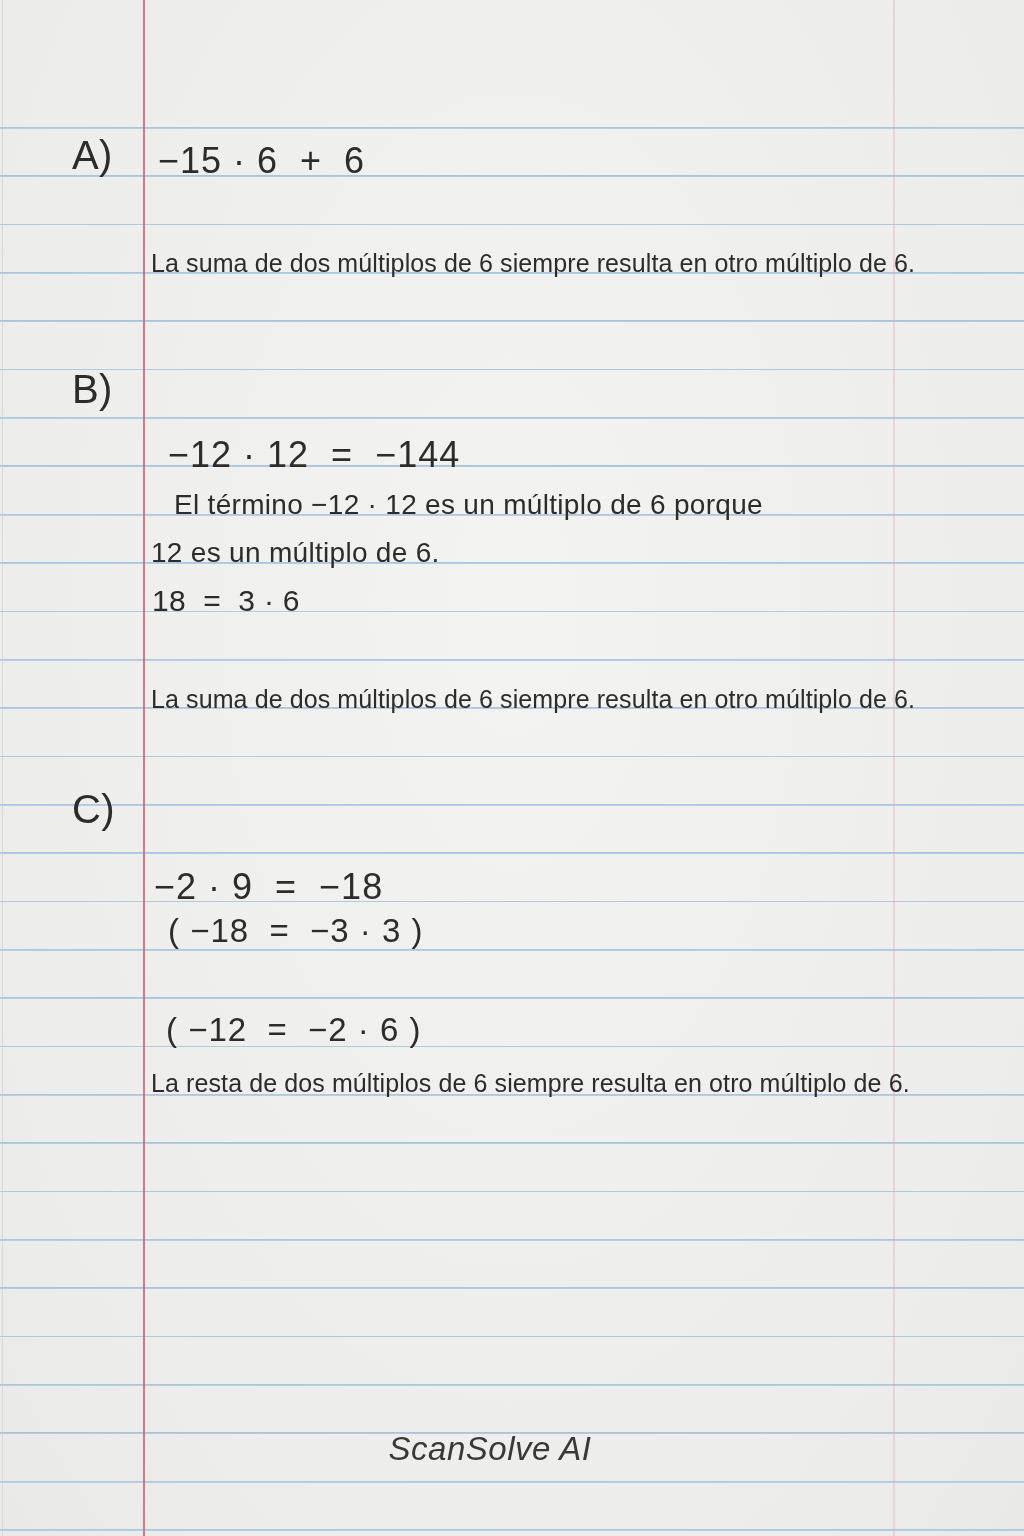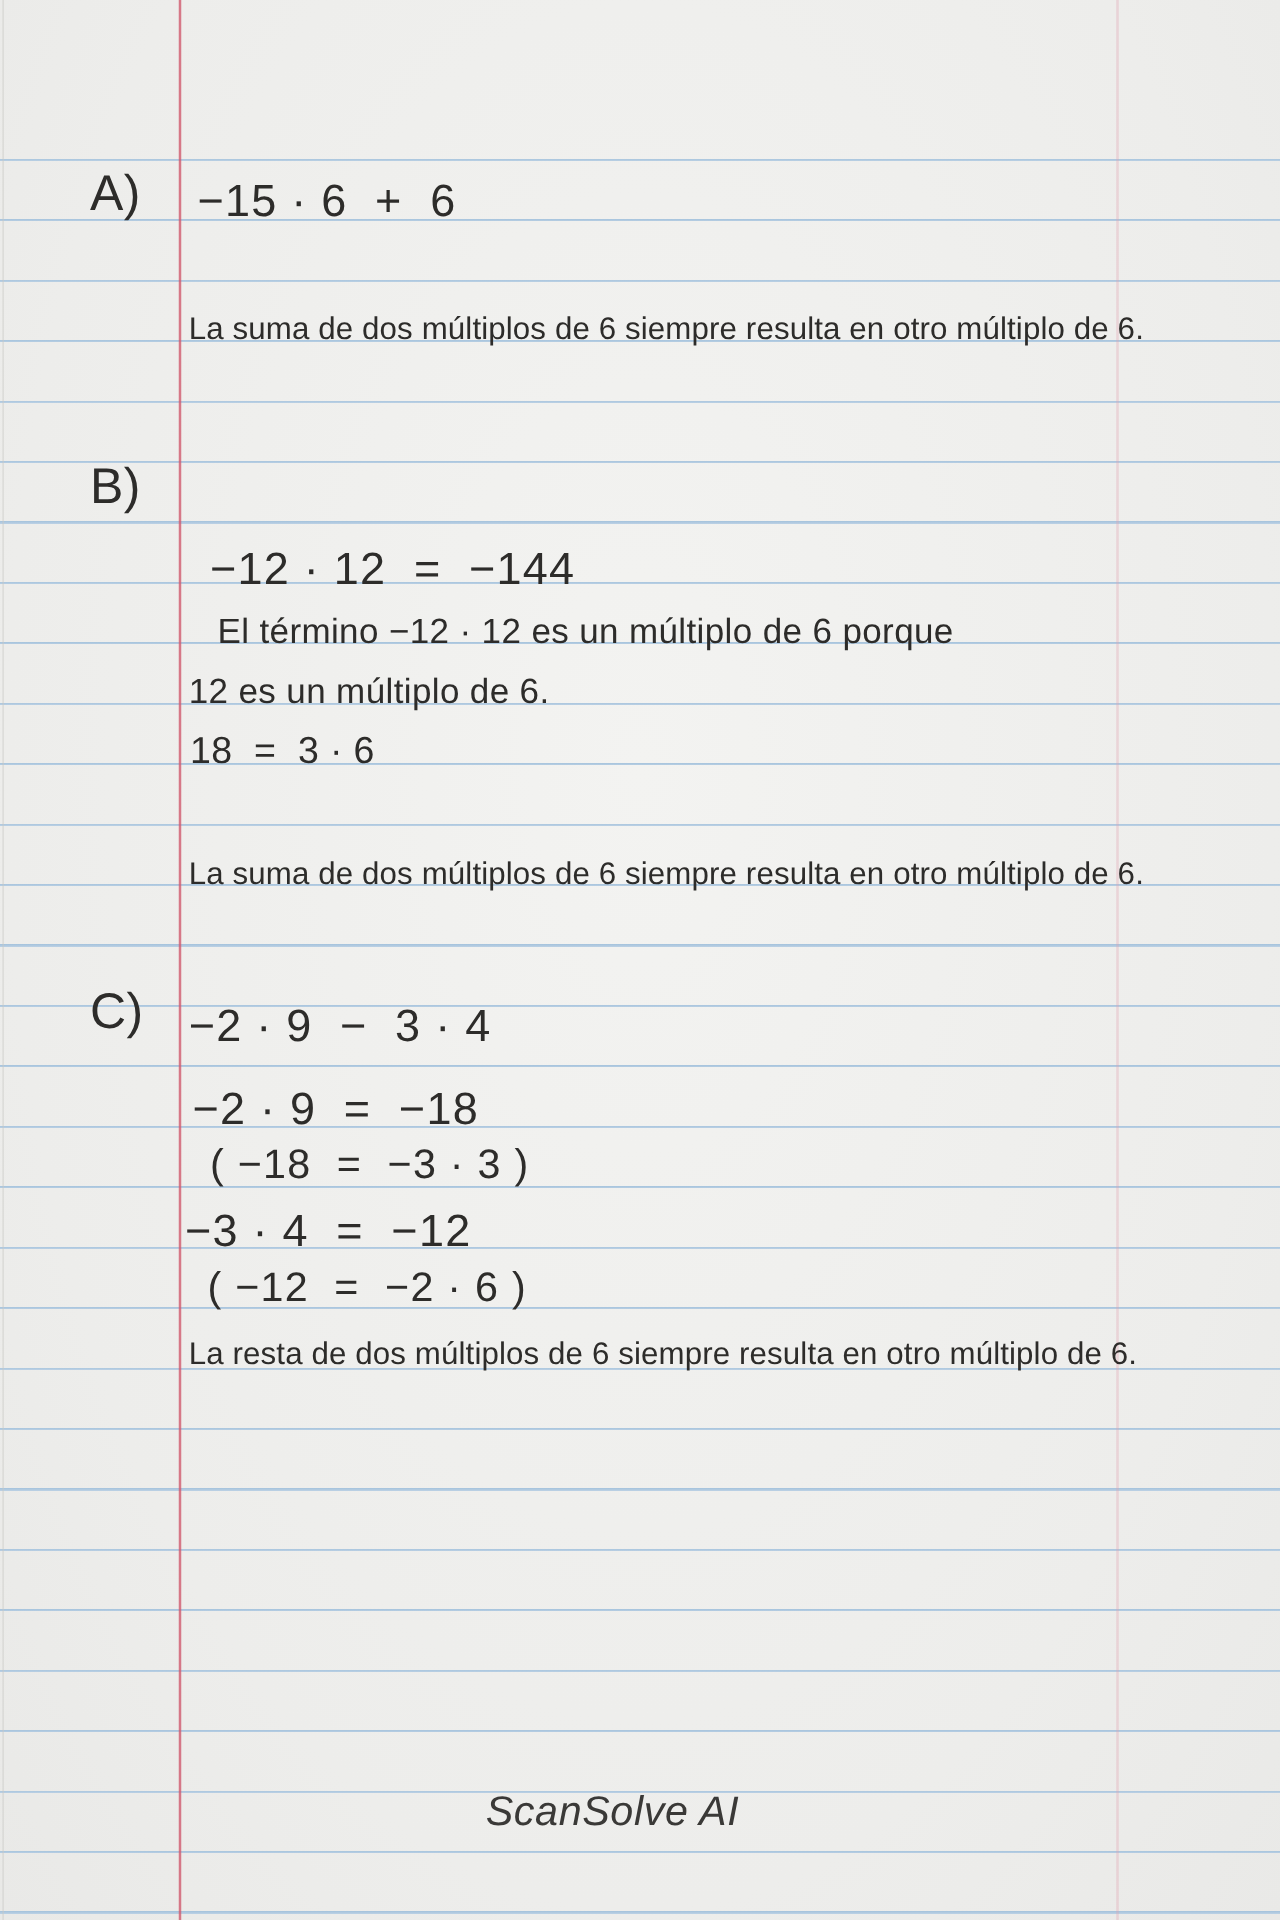--- a/index.html
+++ b/index.html
@@ -83,21 +83,19 @@
   <div class="txt note-long" style="left:151px; top:250px;">La suma de dos múltiplos de 6 siempre resulta en otro múltiplo de 6.</div>
 
   <div class="txt label" style="left:72px; top:368px;">B)</div>
   <div class="txt math" style="left:168px; top:436px;">−12 · 12  =  −144</div>
   <div class="txt note" style="left:154px; top:490px;margin-left:20px;">El término −12 · 12 es un múltiplo de 6 porque</div>
   <div class="txt note" style="left:151px; top:538px;">12 es un múltiplo de 6.</div>
   <div class="txt note-lg" style="left:152px; top:585px;">18  =  3 · 6</div>
   <div class="txt note-long" style="left:151px; top:686px;">La suma de dos múltiplos de 6 siempre resulta en otro múltiplo de 6.</div>
 
   <div class="txt label" style="left:72px; top:788px;">C)</div>
-  <div class="txt expr" style="left:151px; top:802px;">−2 · 9  −  3 · 4</div>
   <div class="txt math" style="left:154px; top:868px;">−2 · 9  =  −18</div>
   <div class="txt mathp" style="left:168px; top:914px;">( −18  =  −3 · 3 )</div>
-  <div class="txt math" style="left:148px; top:966px;">−3 · 4  =  −12</div>
   <div class="txt mathp" style="left:166px; top:1013px;">( −12  =  −2 · 6 )</div>
   <div class="txt note-long" style="left:151px; top:1070px;">La resta de dos múltiplos de 6 siempre resulta en otro múltiplo de 6.</div>
 
   <div class="footer">ScanSolve AI</div>
 </div>
 
 </body></html>

